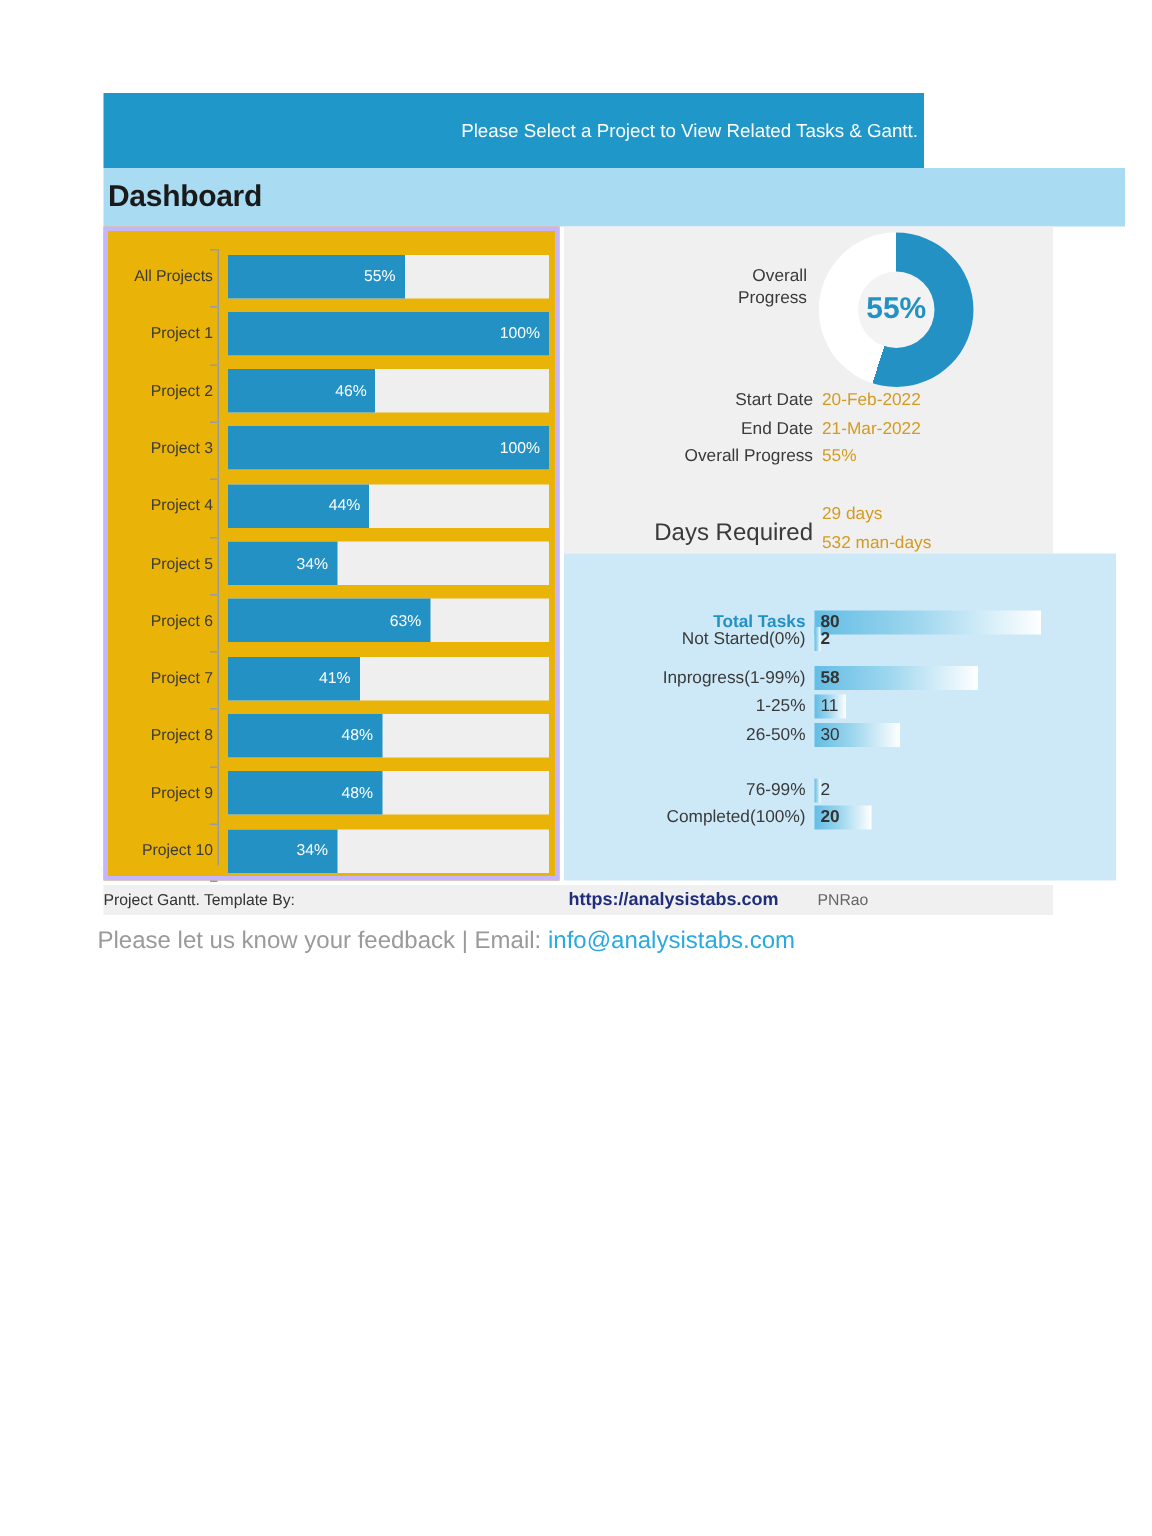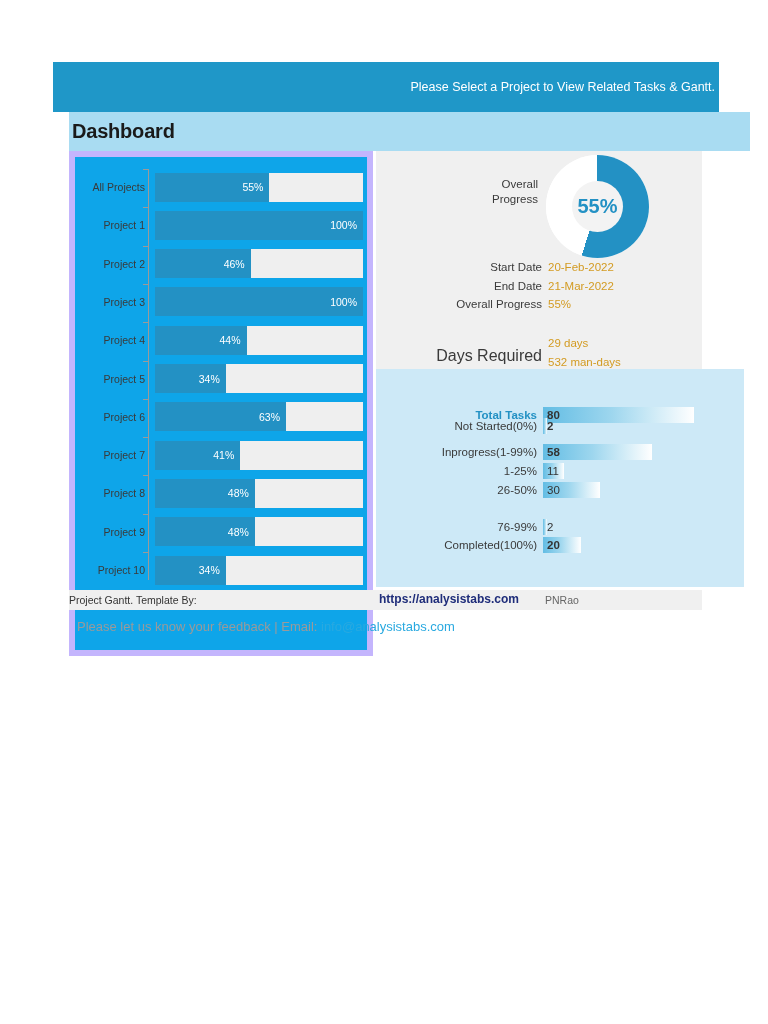--- a/index.html
+++ b/index.html
@@ -11,23 +11,23 @@
     width: 768px;
     height: 1024px;
     position: relative;
     font-family: "Liberation Sans", sans-serif;
     -webkit-font-smoothing: antialiased;
   }
 
   
   #top-banner {
     position: absolute;
-    left: 53px;
+    left: 69px;
     top: 62px;
-    width: 666px;
+    width: 547px;
     height: 50px;
     background: #1f97c8;
     box-sizing: border-box;
   }
   #top-banner-text {
     position: absolute;
     right: 4px;
     top: 18px;
     font-size: 12.5px;
     color: #ffffff;
@@ -50,23 +50,23 @@
     color: #1a1a1a;
     letter-spacing: -0.2px;
   }
 
   
   #chart-panel {
     position: absolute;
     left: 69px;
     top: 151px;
     width: 304px;
-    height: 505px;
-    background: #0ea5e9;
-    border: 6px solid #c4b5fd;
+    height: 436px;
+    background: #eab308;
+    border: 3px solid #c4b5fd;
     box-sizing: border-box;
   }
   #chart-plot {
     position: absolute;
     left: 0;
     top: 0;
     right: 0;
     bottom: 0;
   }
   .bar-row {
@@ -303,23 +303,23 @@
   }
   #footer-author {
     position: absolute;
     left: 476px;
     top: 4px;
     font-size: 10.5px;
     color: #666666;
   }
   #feedback-line {
     position: absolute;
-    left: 77px;
+    left: 65px;
     top: 619px;
-    font-size: 13px;
+    font-size: 16px;
     color: #9a9a9a;
     white-space: nowrap;
   }
   #feedback-email {
     color: #29a9e0;
     text-decoration: none;
   }
 </style>
 </head>
 <body>

